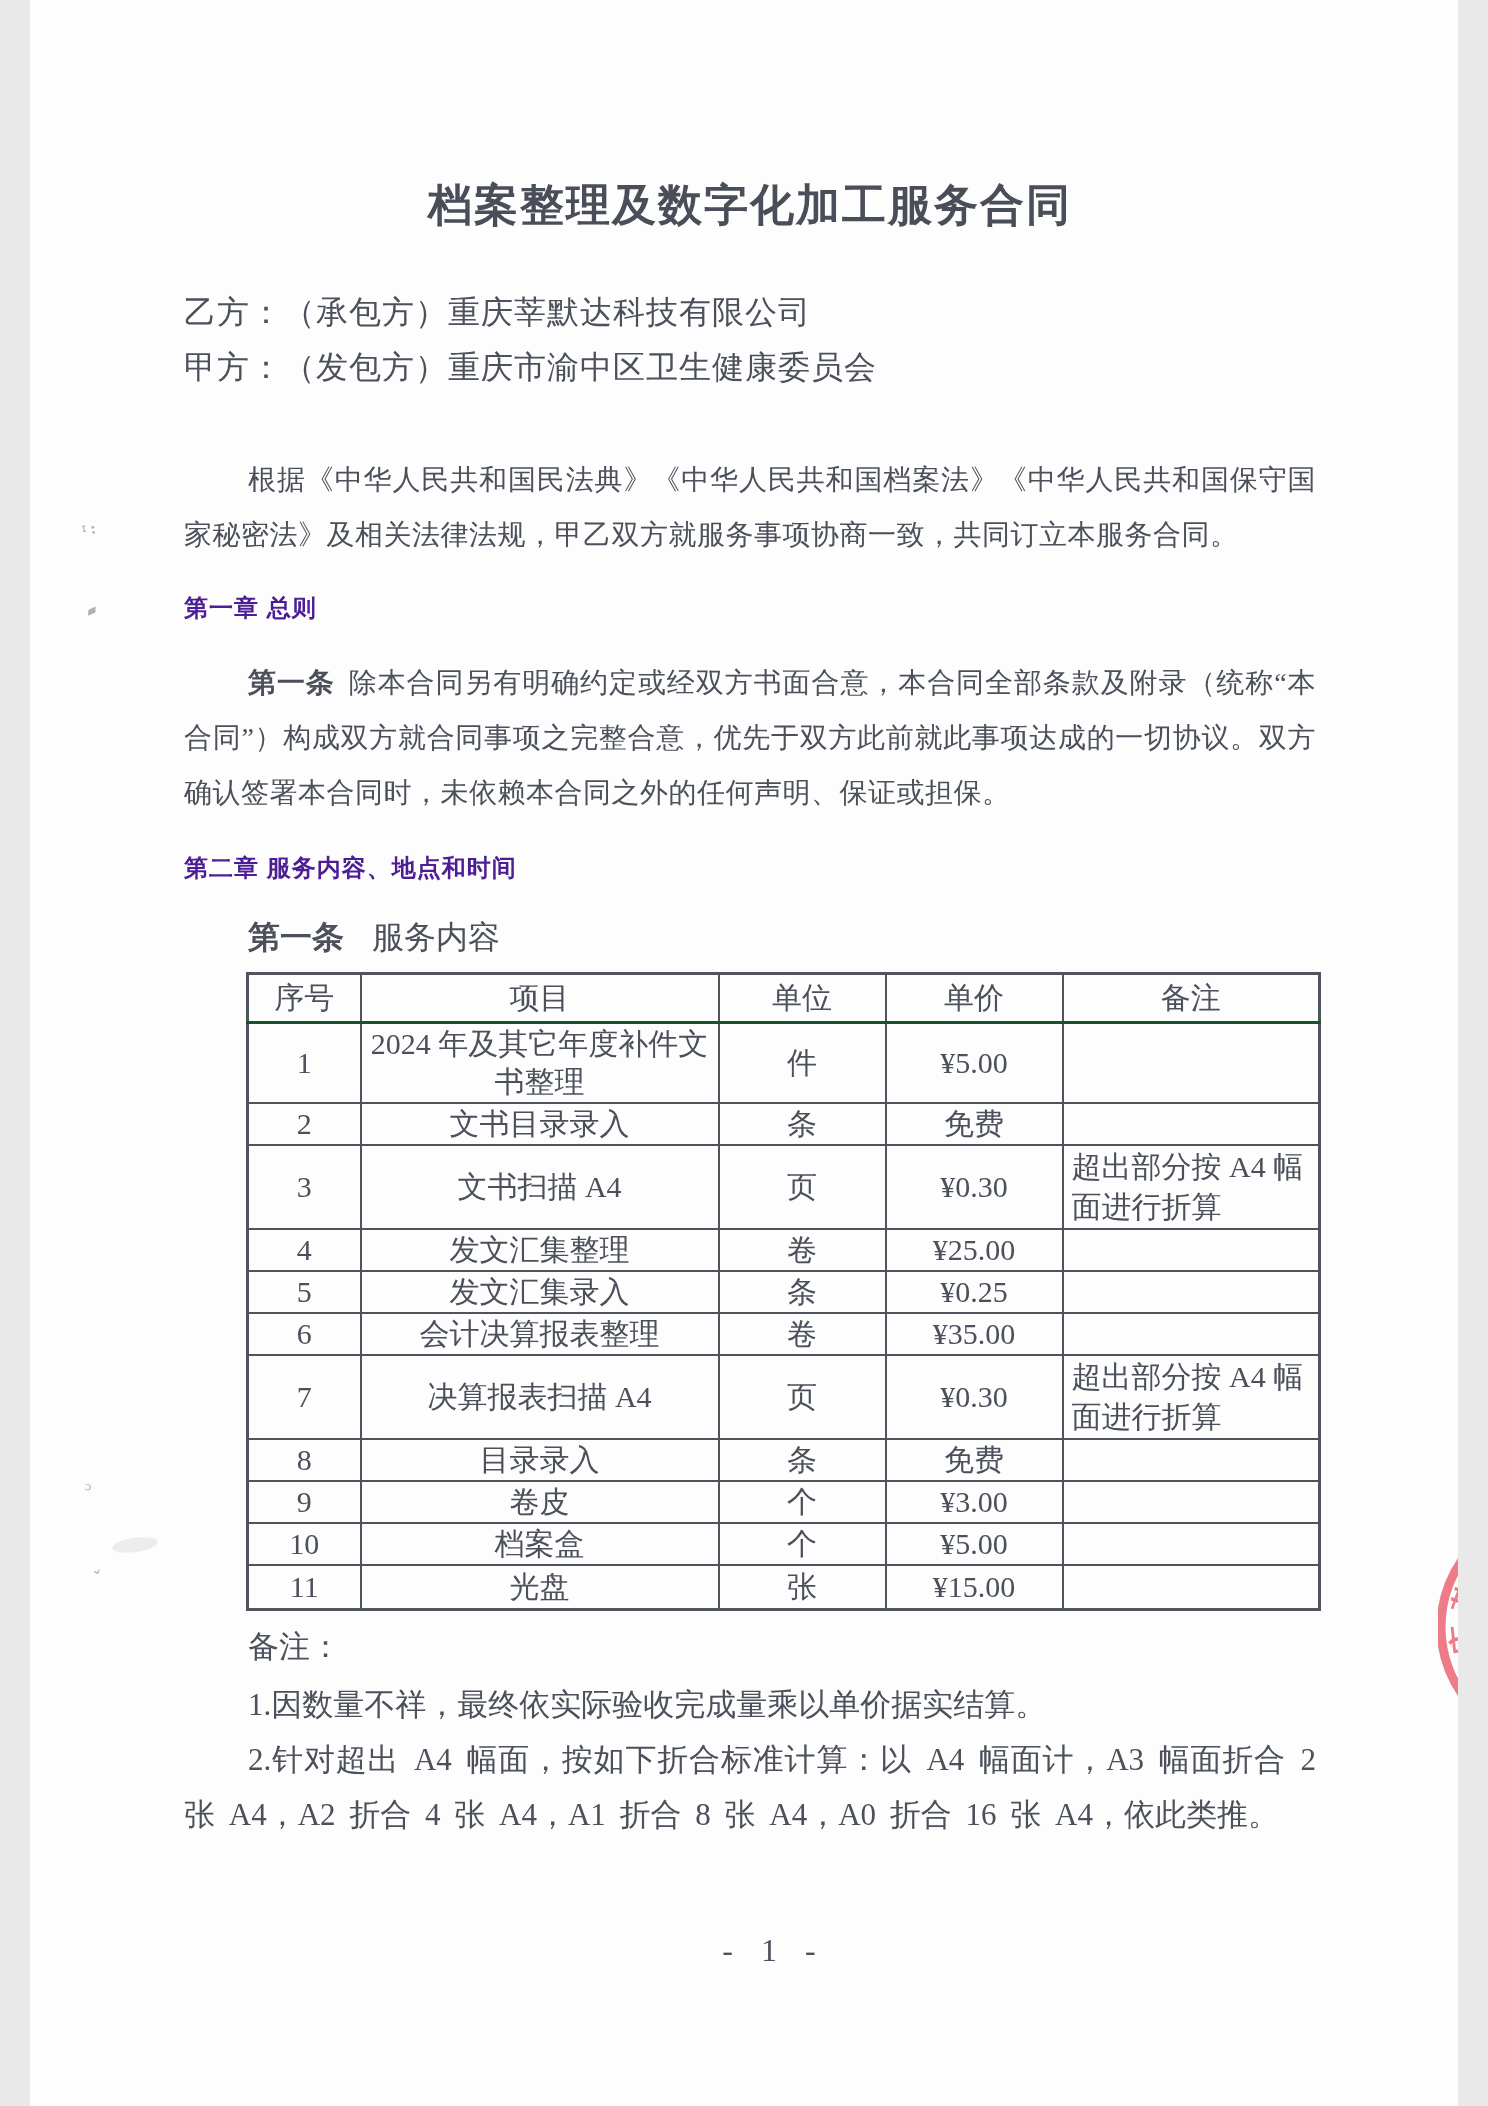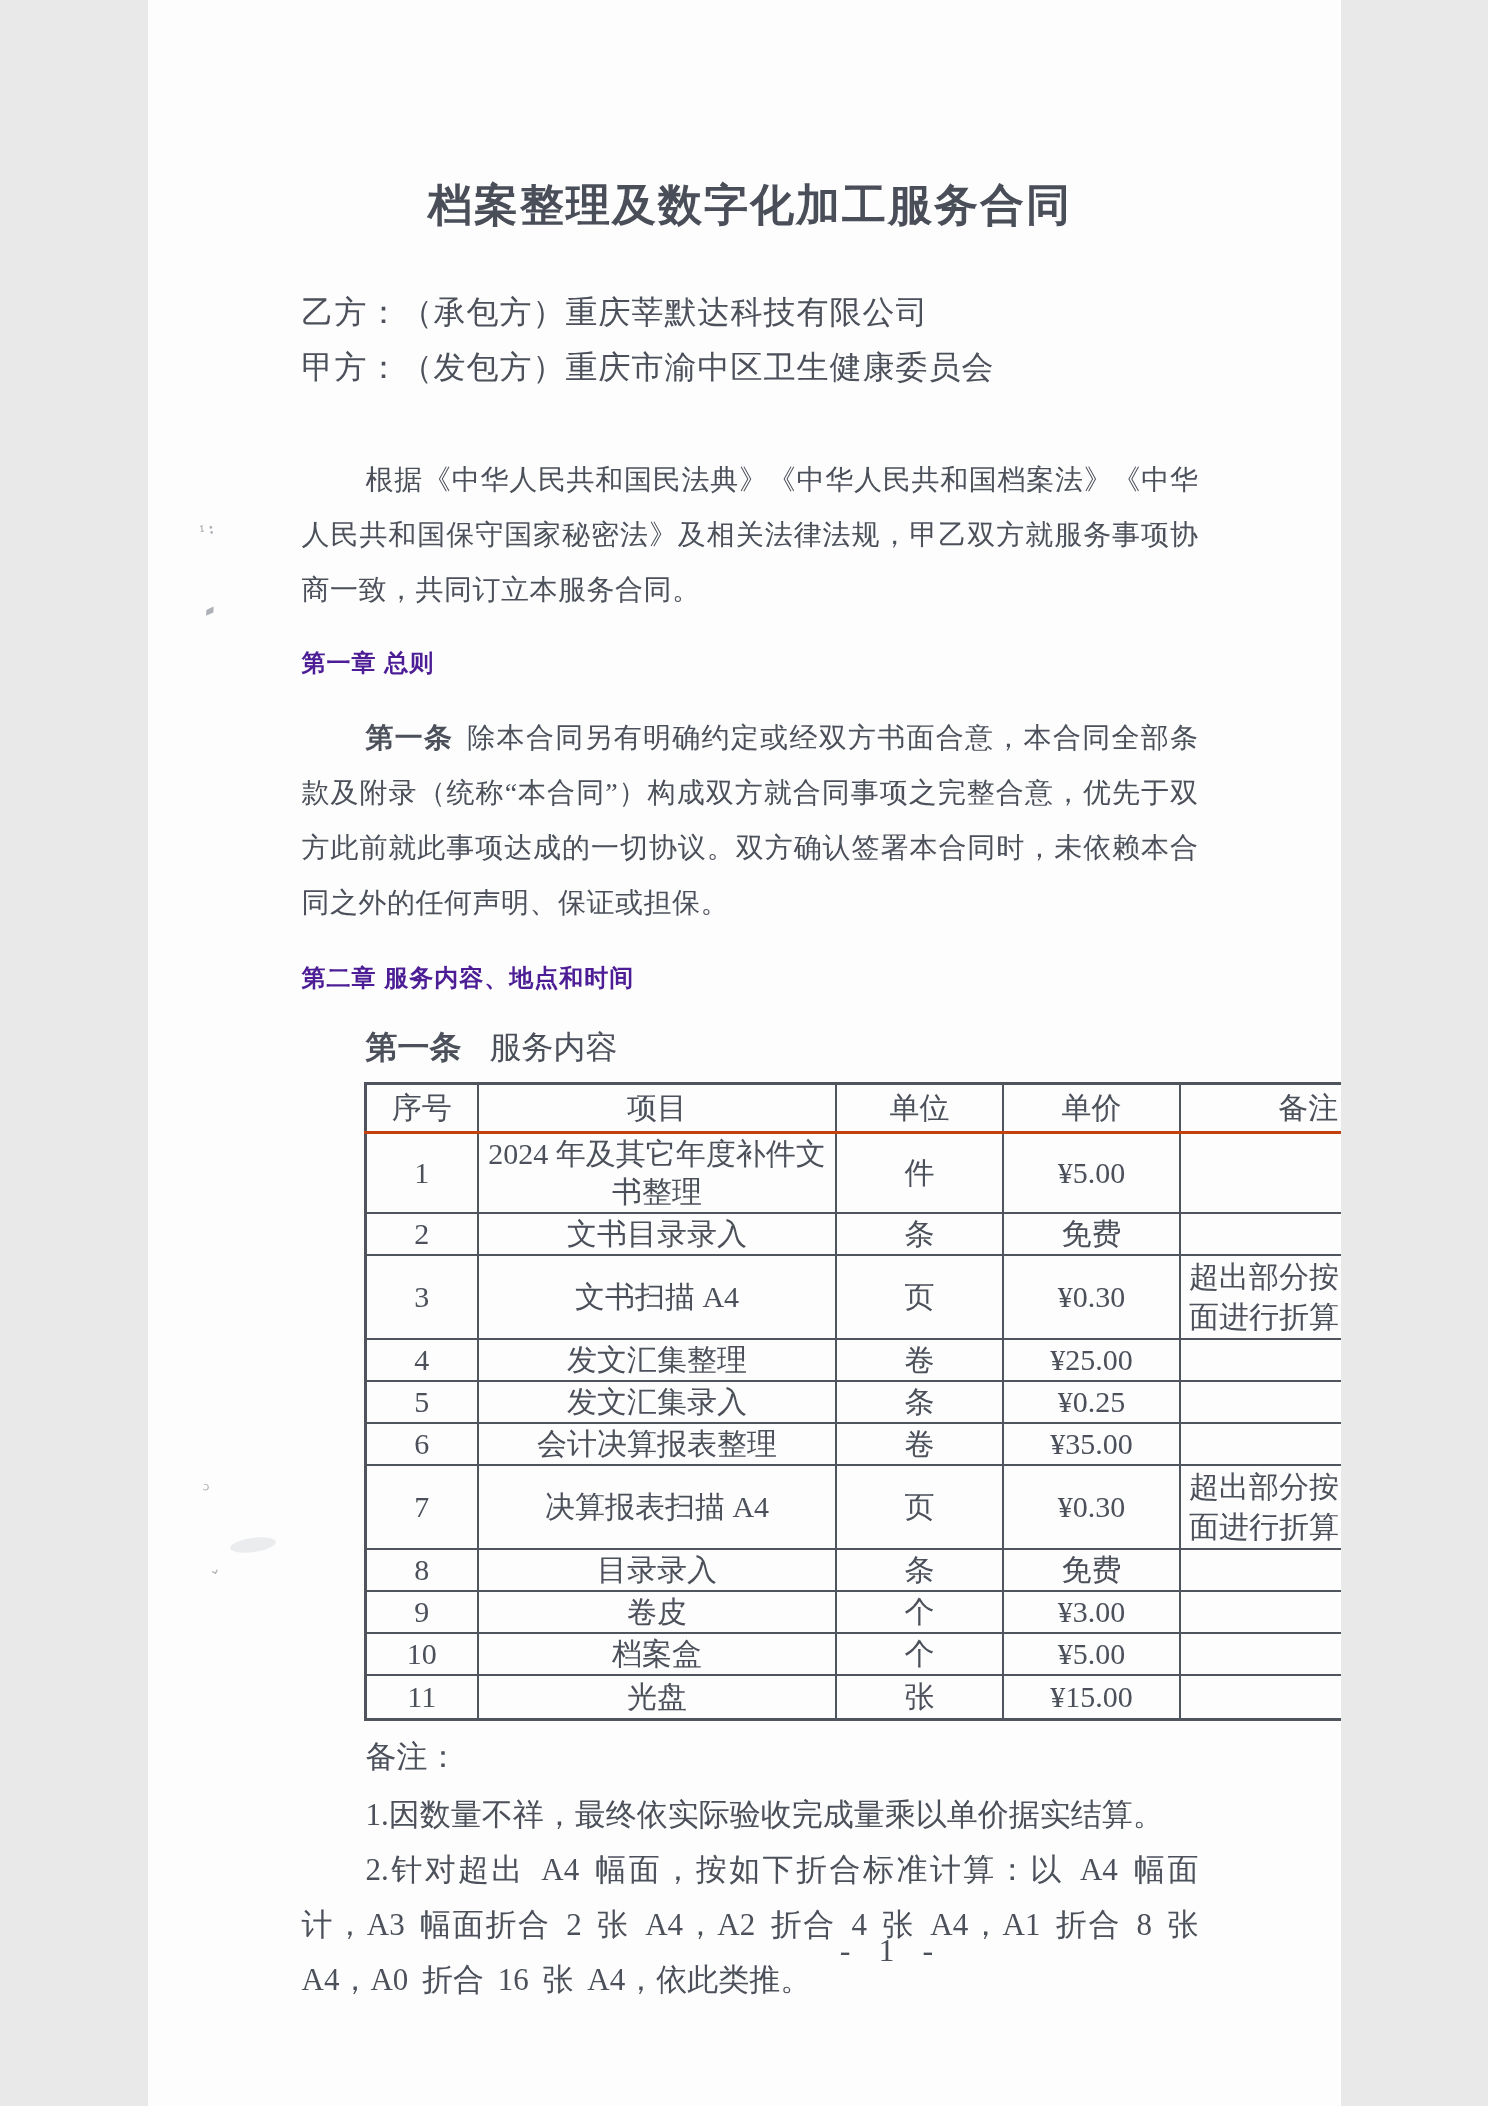--- a/index.html
+++ b/index.html
@@ -1,19 +1,19 @@
 <!DOCTYPE html>
 <html><head>
 <meta charset="utf-8">
 <style>
   html,body{margin:0;padding:0;}
   body{background:#e9e9e9;}
   .page{
     position:relative;
-    width:1193px;height:2106px;
+    width:1428px;height:2106px;
     margin:0 auto;
     background:#fdfdfd;
     overflow:hidden;
     color:#4b505a;
     font-family:"Liberation Serif","DejaVu Serif",serif;
     box-sizing:border-box;
   }
   .content{
     position:absolute;
     left:154px; right:142px; top:181px;
@@ -87,21 +87,21 @@
   .svc-table td,.svc-table th{
     border:2px solid #4f545d;
     padding:1px 8px;
     text-align:center;
     vertical-align:middle;
     font-weight:normal;
     line-height:38px;
     overflow:hidden;
   }
   .svc-table{border:3px solid #4f545d;}
-  .svc-table thead th{height:44px;border-bottom:3px solid #c2410c;}
+  .svc-table thead th{height:44px;border-bottom:3px solid #14532d;}
   .svc-table tr.r-single td{height:37px;}
   .svc-table tr.r-tall td{height:76px;}
   .svc-table tr.r-last td{height:40px;}
   .svc-table td.remark{
     text-align:left;
     line-height:40px;
   }
   
   .notes-label{
     margin-top:14px;

